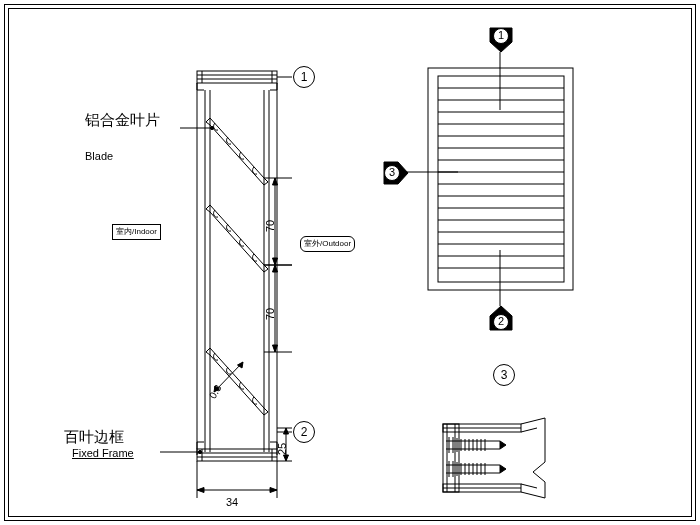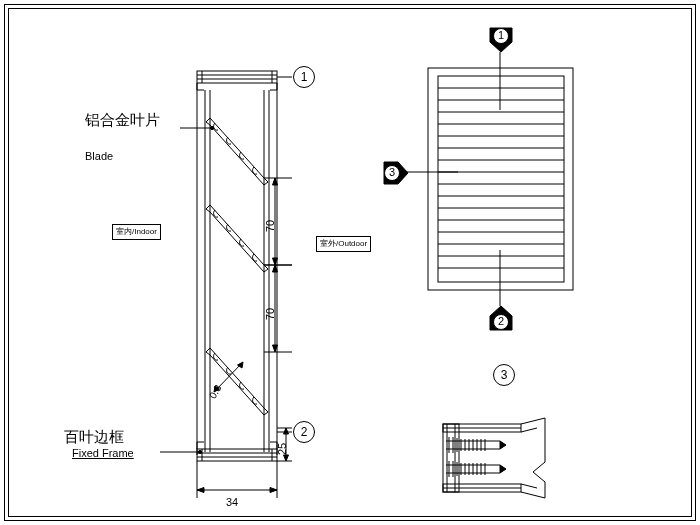--- a/index.html
+++ b/index.html
@@ -328,21 +328,21 @@
     </g>
   </svg>
 
   <div class="lbl lbl-cn" style="left:85px; top:114px;">铝合金叶片</div>
   <div class="lbl lbl-en" style="left:85px; top:130px;margin-top:20px;">Blade</div>
 
   <div class="lbl lbl-cn" style="left:64px; top:431px;">百叶边框</div>
   <div class="lbl lbl-en" style="left:72px; top:447px;text-decoration:underline;">Fixed Frame</div>
 
   <div class="boxlbl" style="left:112px; top:224px;">室内/Indoor</div>
-  <div class="boxlbl" style="left:316px; top:236px;">室外/Outdoor</div>
+  <div class="boxlbl" style="left:300px; top:236px;border-radius:6px;">室外/Outdoor</div>
 
   <div class="dimtxt rot90" style="left:264px; top:232px;">70</div>
   <div class="dimtxt rot90" style="left:264px; top:320px;">70</div>
   <div class="dimtxt rot90" style="left:276px; top:455px;">25</div>
   <div class="dimtxt rot-ang" style="left:207px; top:395px; font-size:10px;">0.8</div>
   <div class="dimtxt" style="left:226px; top:496px;">34</div>
 
   <div class="tag-circle" style="left:293px; top:66px;"></div>
   <div class="tag-num" style="left:293px; top:66px;">1</div>
 

